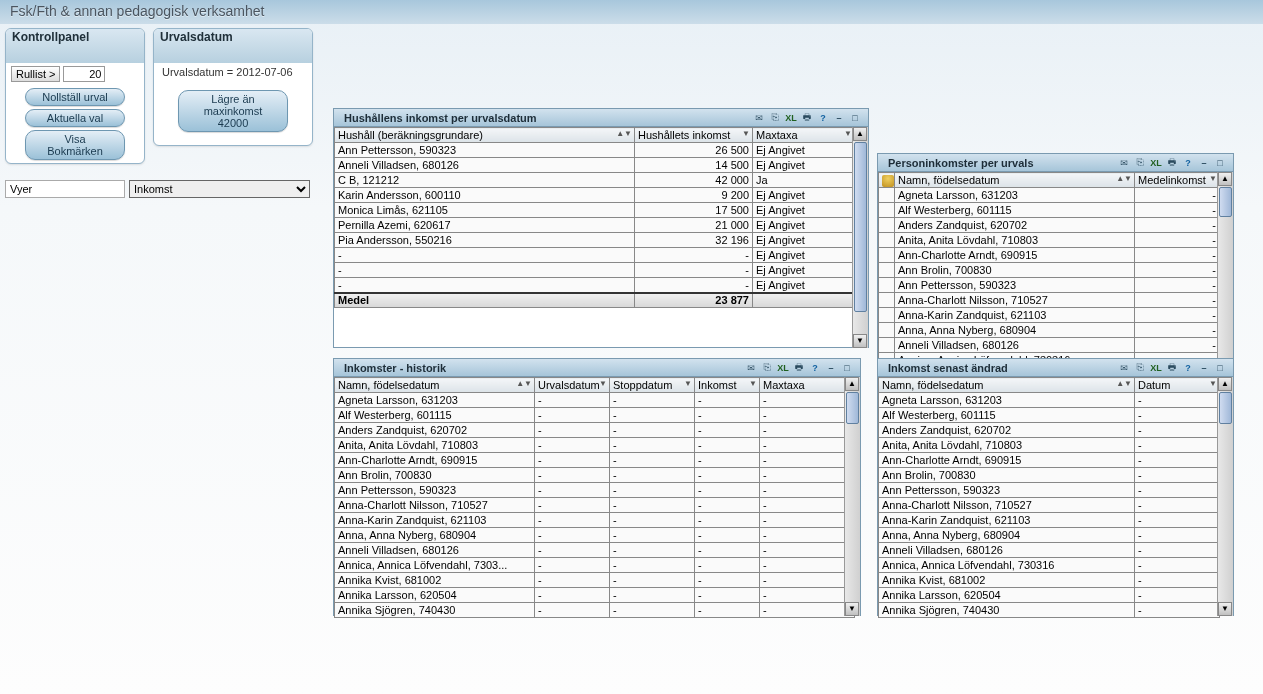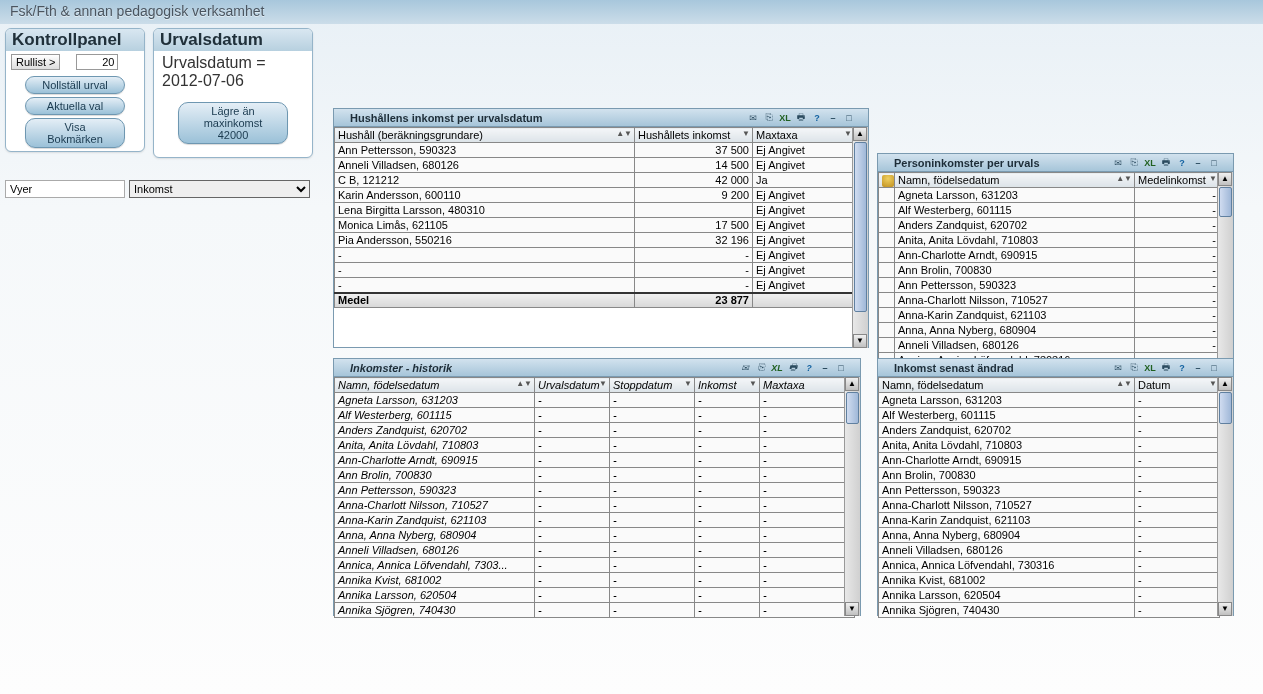--- a/index.html
+++ b/index.html
@@ -1,47 +1,47 @@
 <!DOCTYPE html>
 <html><head>
 <meta charset="utf-8">
 <style>
   * { box-sizing: border-box; margin: 0; padding: 0; font-family: Tahoma, Arial, sans-serif; font-size: 11px; }
   body { background: linear-gradient(180deg,#e8f0f6 0%,#f5f8fa 30%,#fdfdfd 100%); width:1263px; height:694px; position:relative; overflow:hidden; }
   .title-bar { background: linear-gradient(180deg,#a8c7dc 0%,#ccdde9 100%); height:24px; color:#4a5560; font-size:14px; padding:3px 10px; text-shadow:0 1px 0 rgba(255,255,255,.5); }
   .panel { position:absolute; border:1px solid #95b4c9; border-radius:6px; background:#fff; box-shadow:0 1px 2px rgba(0,0,0,.1); }
-  .panel-header { background: linear-gradient(180deg,#d9e7f1 0%,#b7d0df 100%); border-radius:5px 5px 0 0; height:22px; padding:1px 6px; color:#20303a; font-weight:bold; font-size:17px; }
+  .panel-header { background: linear-gradient(180deg,#d9e7f1 0%,#b7d0df 100%); border-radius:5px 5px 0 0; height:34px; padding:1px 6px; color:#20303a; font-weight:bold; font-size:12px; }
   .btn { background: linear-gradient(180deg,#e4eef6 0%,#9bc1d8 100%); border:1px solid #6e97b1; border-radius:10px; padding:2px 10px; margin:3px auto; display:block; width:100px; text-align:center; cursor:pointer; color:#1a3a4f; box-shadow:0 1px 1px rgba(0,0,0,.15);}
   .btn-lg { width:110px; padding:2px 24px; font-size:10px; line-height:12px;}
-  .rullist-row { display:flex; align-items:center; padding:3px 5px; gap:16px;}
+  .rullist-row { display:flex; align-items:center; padding:3px 5px; gap:3px;}
   .rullist-row input { width:42px; border:1px solid #999; text-align:right; padding:0 3px; height:16px;}
   .rullist-row span { background:linear-gradient(#fff,#ddd); border:1px solid #999; padding:0 4px; height:16px; line-height:14px;}
   .vyer-row { position:absolute; left:5px; top:180px; width:305px; display:flex; align-items:center; gap:4px;}
   .vyer-row label { background:#fff; border:1px solid #aaa; padding:0 4px; height:18px; line-height:16px; flex:0 0 120px;}
   .vyer-row select { flex:1; height:18px; border:1px solid #666;}
   .tab-panel { position:absolute; border:1px solid #7a9ab0; background:#fff; }
-  .tab-header { background: linear-gradient(180deg,#d2e2ee 0%,#a6c5d9 100%); height:18px; display:flex; align-items:center; justify-content:space-between; padding:0 12px; border-bottom:1px solid #7a9ab0;}
+  .tab-header { background: linear-gradient(180deg,#d2e2ee 0%,#a6c5d9 100%); height:18px; display:flex; align-items:center; justify-content:space-between; padding:0 6px; border-bottom:1px solid #7a9ab0;}
   .tab-header .title { font-weight:bold; color:#1d2d38; padding-left:4px; white-space:nowrap; overflow:hidden; }
   .tab-icons { display:flex; gap:2px; align-items:center; flex-shrink:0;}
   .tab-icons span { width:14px; height:14px; display:flex; align-items:center; justify-content:center; font-size:9px; cursor:pointer; color:#2a4a5e;}
   .tab-icons .xl { font-size:9px; font-weight:bold; color:#206020;}
   .tab-icons .print { font-size:9px;}
   .tab-icons .help { color:#1060a0; font-weight:bold;}
   .tab-icons .minus { font-weight:bold;}
   .tab-icons .close { }
   table { border-collapse:collapse; width:100%; table-layout:fixed;}
   th, td { border:1px solid #888; padding:0 3px; height:15px; text-align:left; white-space:nowrap; overflow:hidden; background:#fafafa;}
   th { background: linear-gradient(180deg,#f4f6f8 0%,#dce3e8 100%); position:relative; font-weight:normal;}
   th .sort { position:absolute; right:2px; top:1px; font-size:8px; color:#555;}
   td.num { text-align:right;}
   tfoot td { background: linear-gradient(180deg,#f0f0f0 0%,#d8d8d8 100%); font-weight:bold; border-top:2px solid #333;}
   .scrollbar-v { position:absolute; right:0; width:16px; background: linear-gradient(90deg,#e8e8e8,#d0d0d0); border-left:1px solid #999;}
   .scroll-btn { width:14px; height:14px; background:linear-gradient(#f0f0f0,#c0c0c0); border:1px solid #888; position:absolute; left:0; font-size:8px; text-align:center; line-height:12px; cursor:pointer;}
   .scroll-thumb { position:absolute; left:1px; width:13px; background:linear-gradient(90deg,#d0dcf0,#a0b8d8); border:1px solid #6080a0; border-radius:2px;}
-  .urv-body { padding:3px 8px; color:#333; font-size:16px;}
+  .urv-body { padding:3px 8px; color:#333; font-size:11px;}
   .lock-icon { width:12px; height:12px; display:inline-block; background: radial-gradient(circle at 50% 30%, #f0d060, #c09020); border-radius:2px; margin-right:2px; vertical-align:middle;}
   .send-icon { color:#2060a0; font-size:10px;}
   .copy-icon { font-size:10px;}
 </style>
 </head>
 <body>
 
 <div class="title-bar">Fsk/Fth &amp; annan pedagogisk verksamhet</div>
 
 <div class="panel" style="left:5px; top:28px; width:140px;">
@@ -96,46 +96,46 @@
       <thead>
           <tr>
         <th><span>Hushåll (beräkningsgrundare)</span><span class="sort">▲▼</span></th>
         <th><span>Hushållets inkomst</span><span class="sort">▼</span></th>
         <th><span>Maxtaxa</span><span class="sort">▼</span></th>
       </tr>
         </thead>
       <tbody id="hushall-body">
           <tr>
             <td>Ann Pettersson, 590323</td>
-            <td class="num">37 500</td>
+            <td class="num">26 500</td>
             <td>Ej Angivet</td>
           </tr>
           <tr>
             <td>Anneli Villadsen, 680126</td>
             <td class="num">14 500</td>
             <td>Ej Angivet</td>
           </tr>
           <tr>
             <td>C B, 121212</td>
             <td class="num">42 000</td>
             <td>Ja</td>
           </tr>
           <tr>
             <td>Karin Andersson, 600110</td>
             <td class="num">9 200</td>
             <td>Ej Angivet</td>
           </tr>
           <tr>
-            <td>Lena Birgitta Larsson, 480310</td>
-            <td class="num"></td>
-            <td>Ej Angivet</td>
-          </tr>
-          <tr>
             <td>Monica Limås, 621105</td>
             <td class="num">17 500</td>
+            <td>Ej Angivet</td>
+          </tr>
+          <tr>
+            <td>Pernilla Azemi, 620617</td>
+            <td class="num">21 000</td>
             <td>Ej Angivet</td>
           </tr>
           <tr>
             <td>Pia Andersson, 550216</td>
             <td class="num">32 196</td>
             <td>Ej Angivet</td>
           </tr>
           <tr>
             <td>-</td>
             <td class="num">-</td>
@@ -270,21 +270,21 @@
         </tfoot>
     </table>
     <div class="scrollbar-v" style="top:0; height:221px;">
       <div class="scroll-btn" style="top:0">▲</div>
       <div class="scroll-thumb" style="top:15px; height:30px;"></div>
       <div class="scroll-btn" style="bottom:0">▼</div>
     </div>
   </div>
 </div>
 
-<div class="tab-panel" style="left:333px; top:358px; width:528px; height:258px;font-style:italic;">
+<div class="tab-panel" style="left:333px; top:358px; width:528px; height:258px;">
   <div class="tab-header">
     <div class="title">Inkomster - historik</div>
     <div class="tab-icons">
       <span class="send-icon">✉</span>
       <span class="copy-icon">⎘</span>
       <span class="xl">XL</span>
       <span class="print">🖶</span>
       <span class="help">?</span>
       <span class="minus">–</span>
       <span class="close">□</span>

